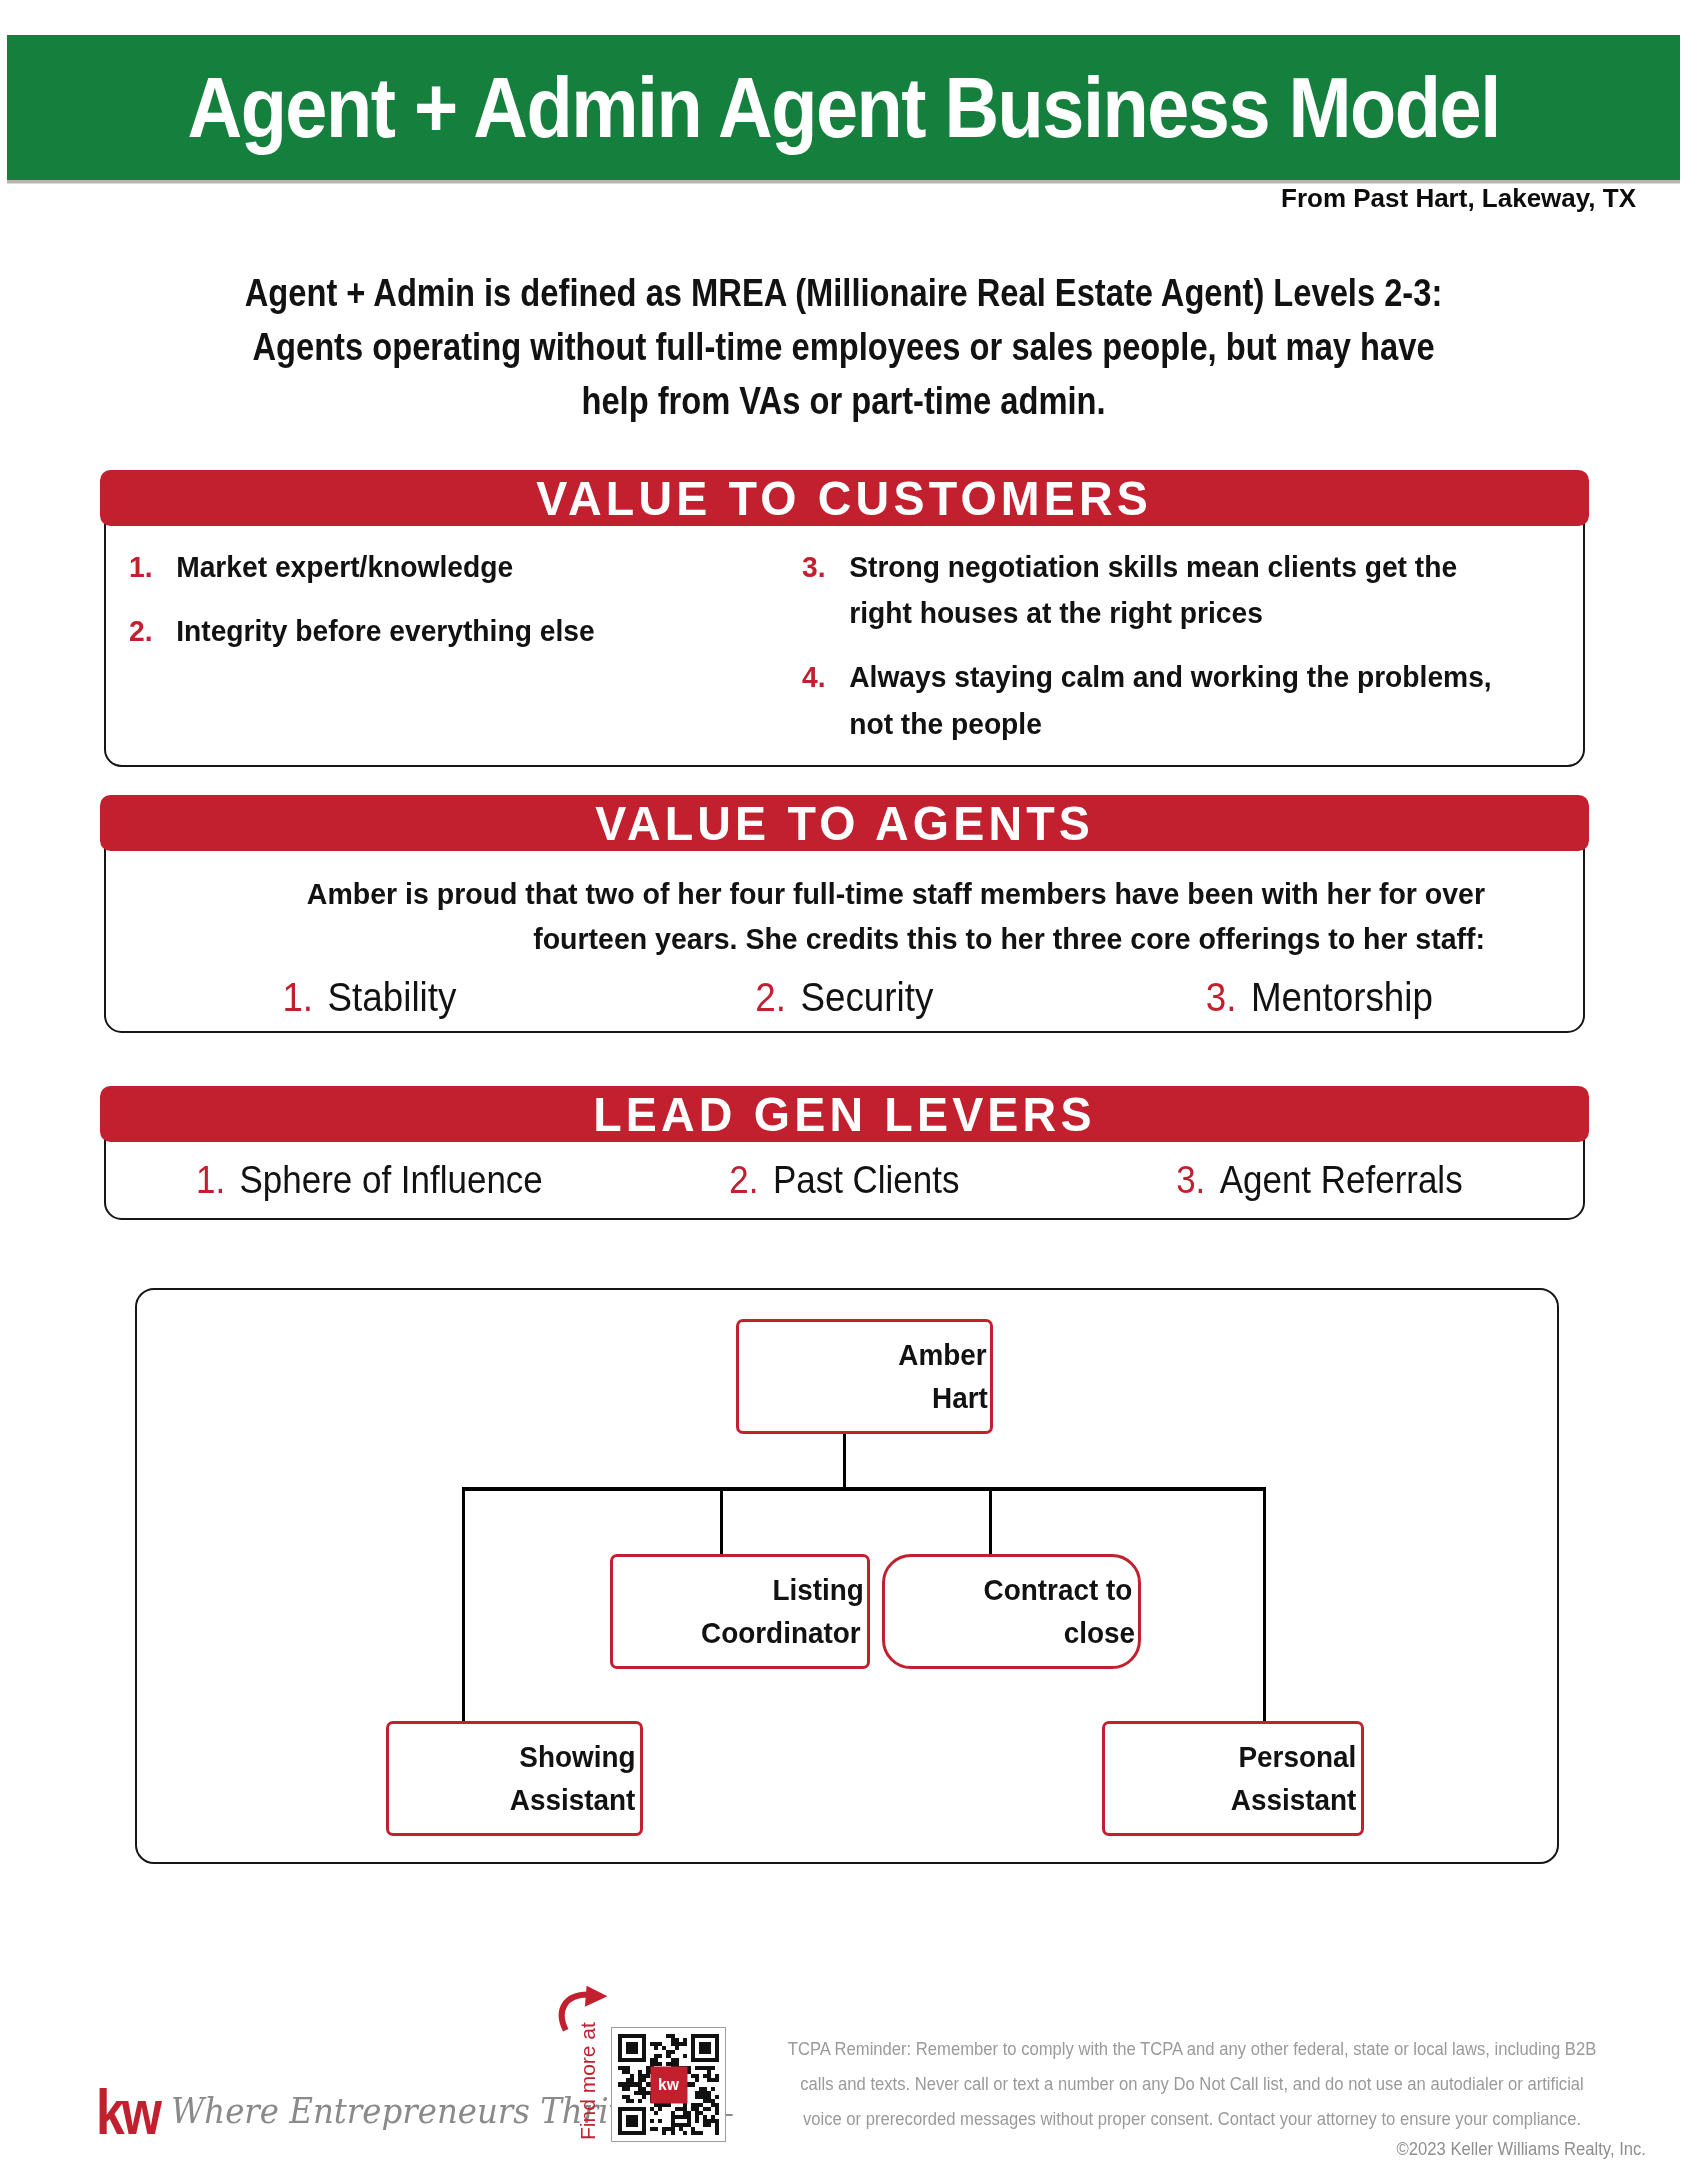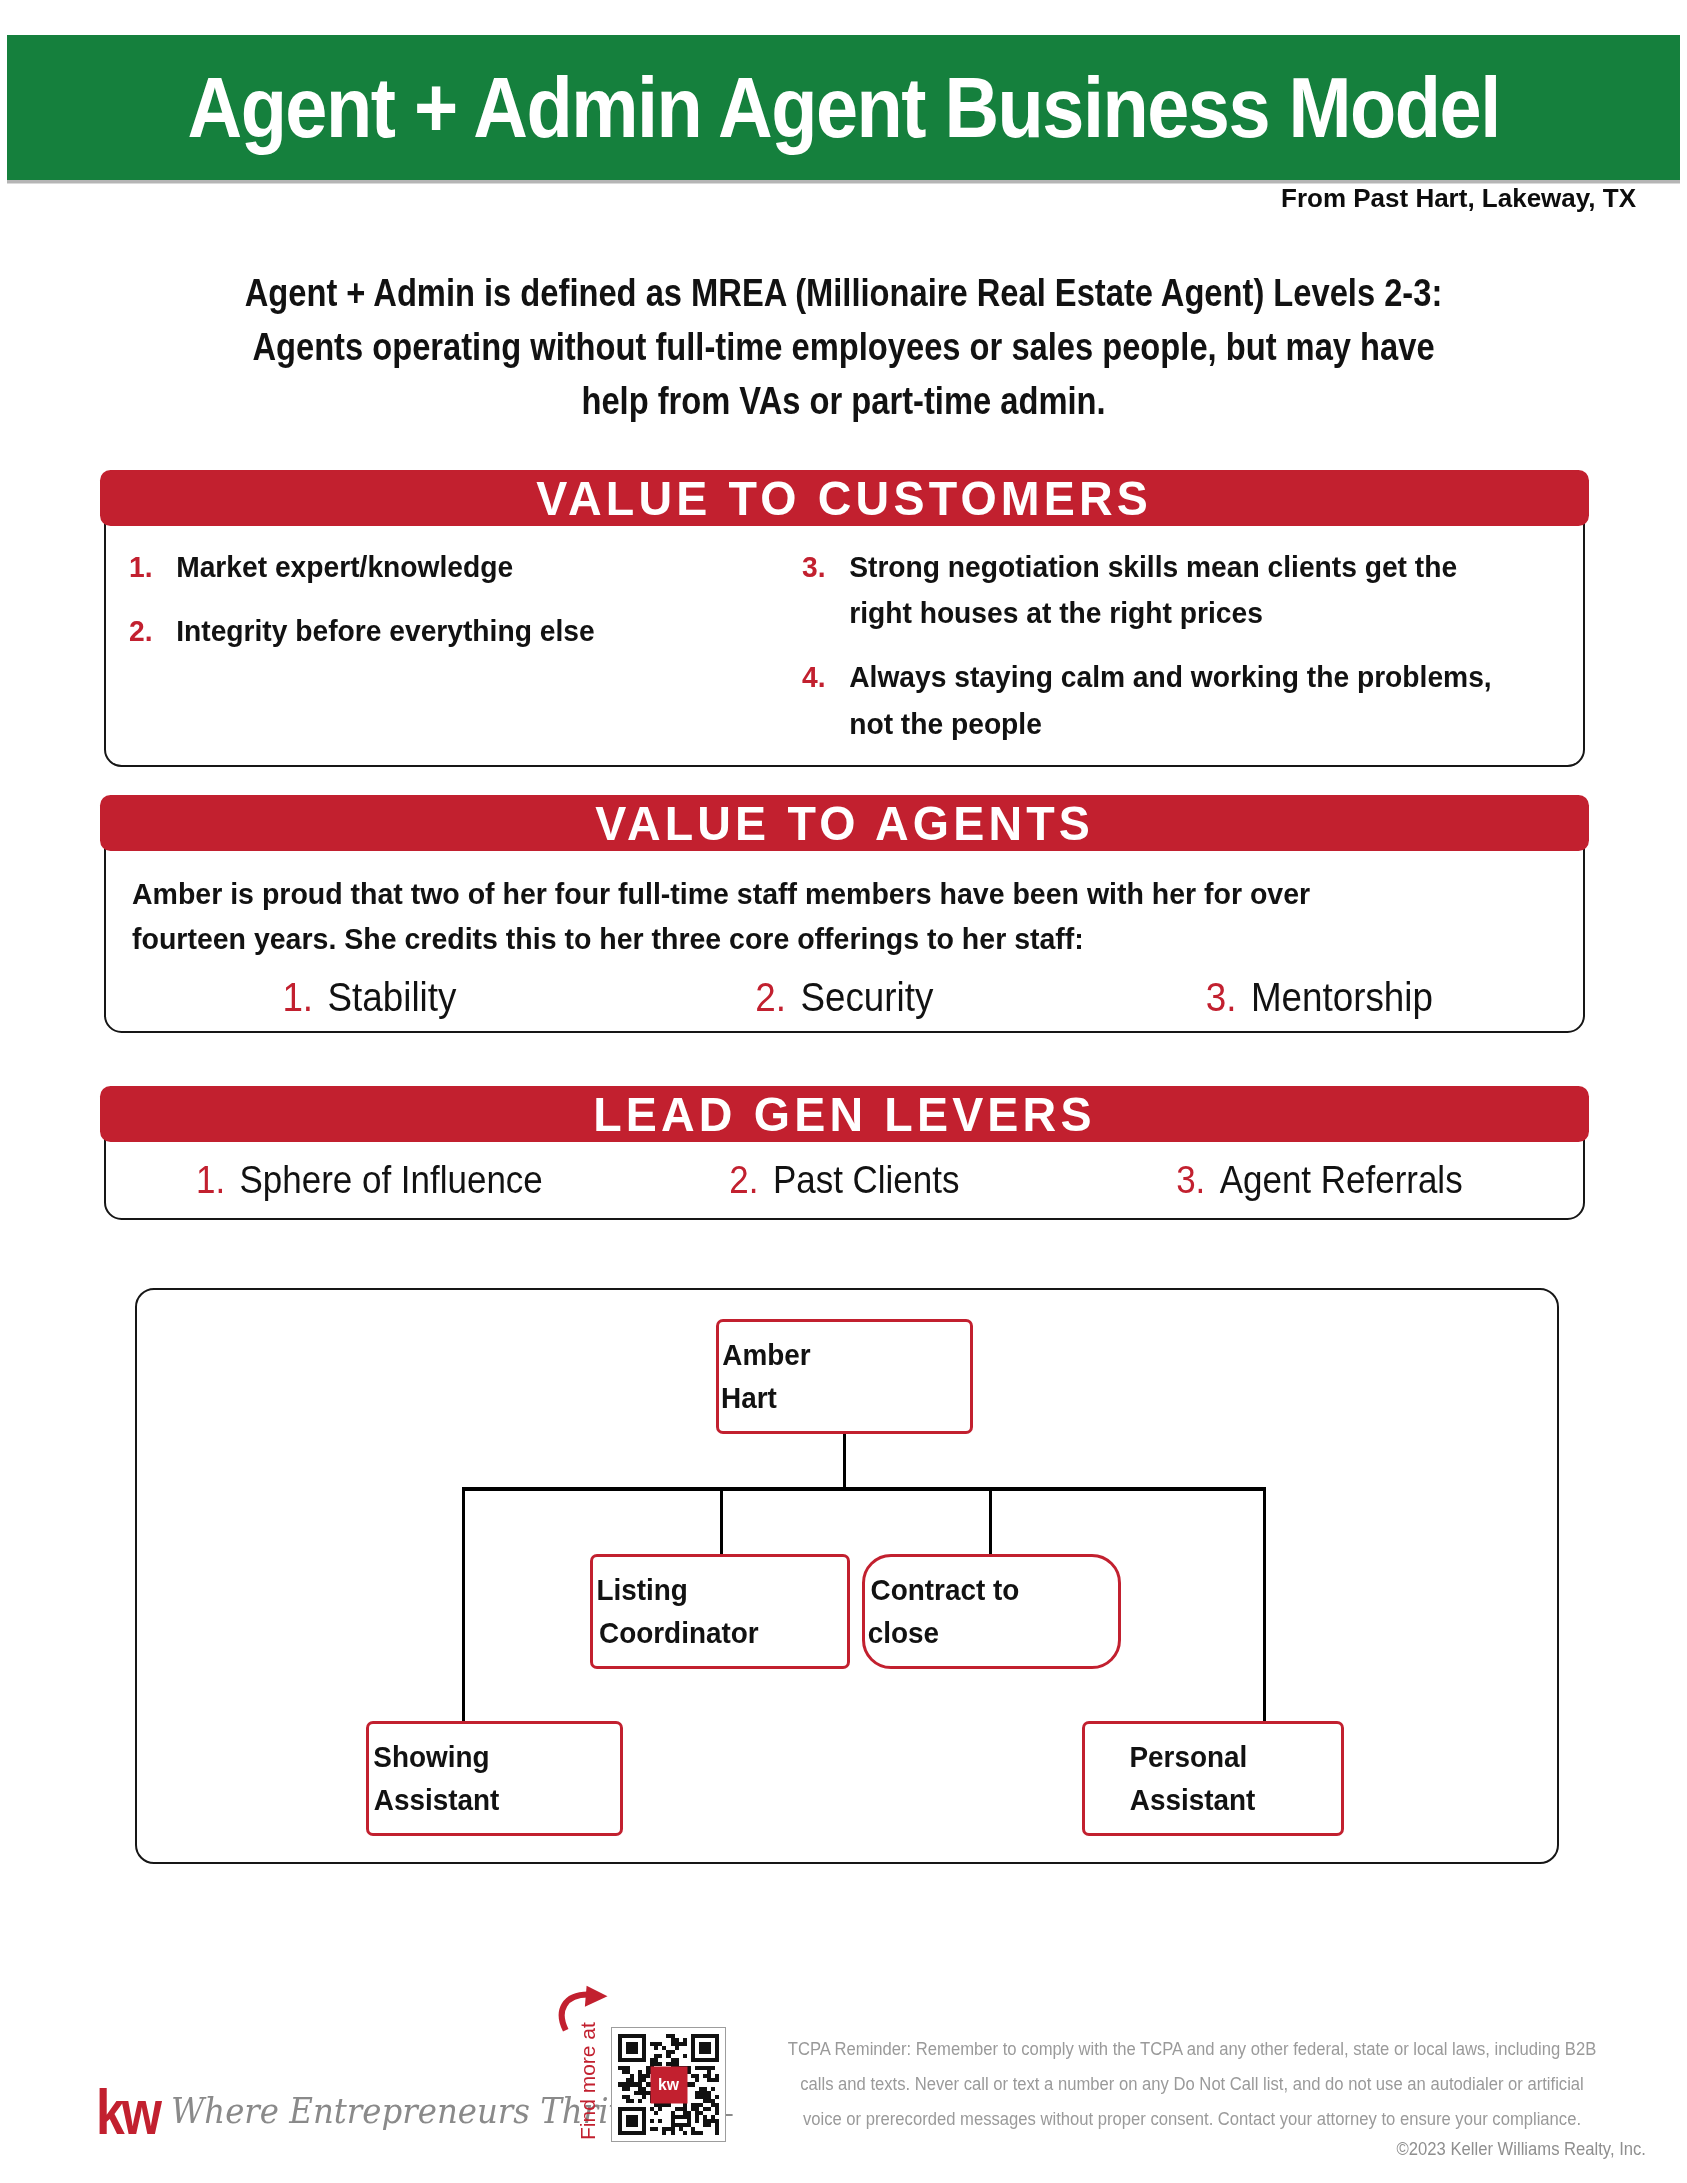--- a/index.html
+++ b/index.html
@@ -48,21 +48,21 @@
     color:#fff;font-weight:700;font-size:49px;letter-spacing:4.4px;white-space:nowrap;
     transform:scaleX(0.95);transform-origin:50% 50%;
   }
   .card-body{
     position:relative;z-index:1;margin:-12.2px 4.4px 0 4.4px;background:#fff;
     border:2.6px solid #161616;border-radius:0 0 17.5px 17.5px;
   }
   #card-customers{top:470px;}
   #card-customers .card-body{min-height:234px;padding:28px 23px 0 23px;}
   #card-agents{top:795px;}
-  #card-agents .card-body{min-height:194px;padding:30px 26px 0 26px;}
+  #card-agents .card-body{min-height:194px;padding:30px 26px 0 26px;text-align:right;}
   #card-leadgen{top:1086px;}
   #card-leadgen .card-body{min-height:90px;display:flex;align-items:center;padding:12.2px 26px 0 26px;}
 
   .cols{display:grid;grid-template-columns:47% 53%;}
   .li{
     display:flex;gap:12.2px;margin-bottom:17.5px;
     font-size:30px;font-weight:700;line-height:1.55;
     transform:scaleX(0.94);transform-origin:0 50%;
   }
   .li .num{color:var(--red);min-width:38px;}
@@ -82,22 +82,22 @@
   #card-leadgen .levers{margin-top:0;}
   #card-leadgen .lever{font-size:38px;}
 
   
   .orgchart{
     position:absolute;left:135px;top:1288px;width:1424px;height:576px;
     border:2.6px solid #161616;border-radius:19px;background:#fff;
   }
   .node{
     position:absolute;background:#fff;border:3.5px solid var(--red);border-radius:7px;
-    display:flex;flex-direction:column;align-items:flex-start;justify-content:center;
-    font-size:30px;font-weight:700;line-height:1.42;text-align:center;
+    display:flex;flex-direction:column;align-items:flex-end;justify-content:center;
+    font-size:30px;font-weight:700;line-height:1.42;text-align:center;margin-left:20px;
   }
   .node span{transform:scaleX(0.93);white-space:nowrap;}
   #node-amber{left:579px;top:29px;width:257px;height:115px;}
   #node-listing{left:453px;top:264px;width:260px;height:115px;}
   #node-contract{left:725px;top:264px;width:259px;height:115px;border-radius:29px;}
   #node-showing{left:229px;top:431px;width:257px;height:115px;}
   #node-personal{left:945px;top:431px;width:262px;height:115px;padding-left:40px;}
   .cline{position:absolute;background:#000;}
   .v{width:2.6px;}
   #l-amber{left:706px;top:144px;height:55px;}

